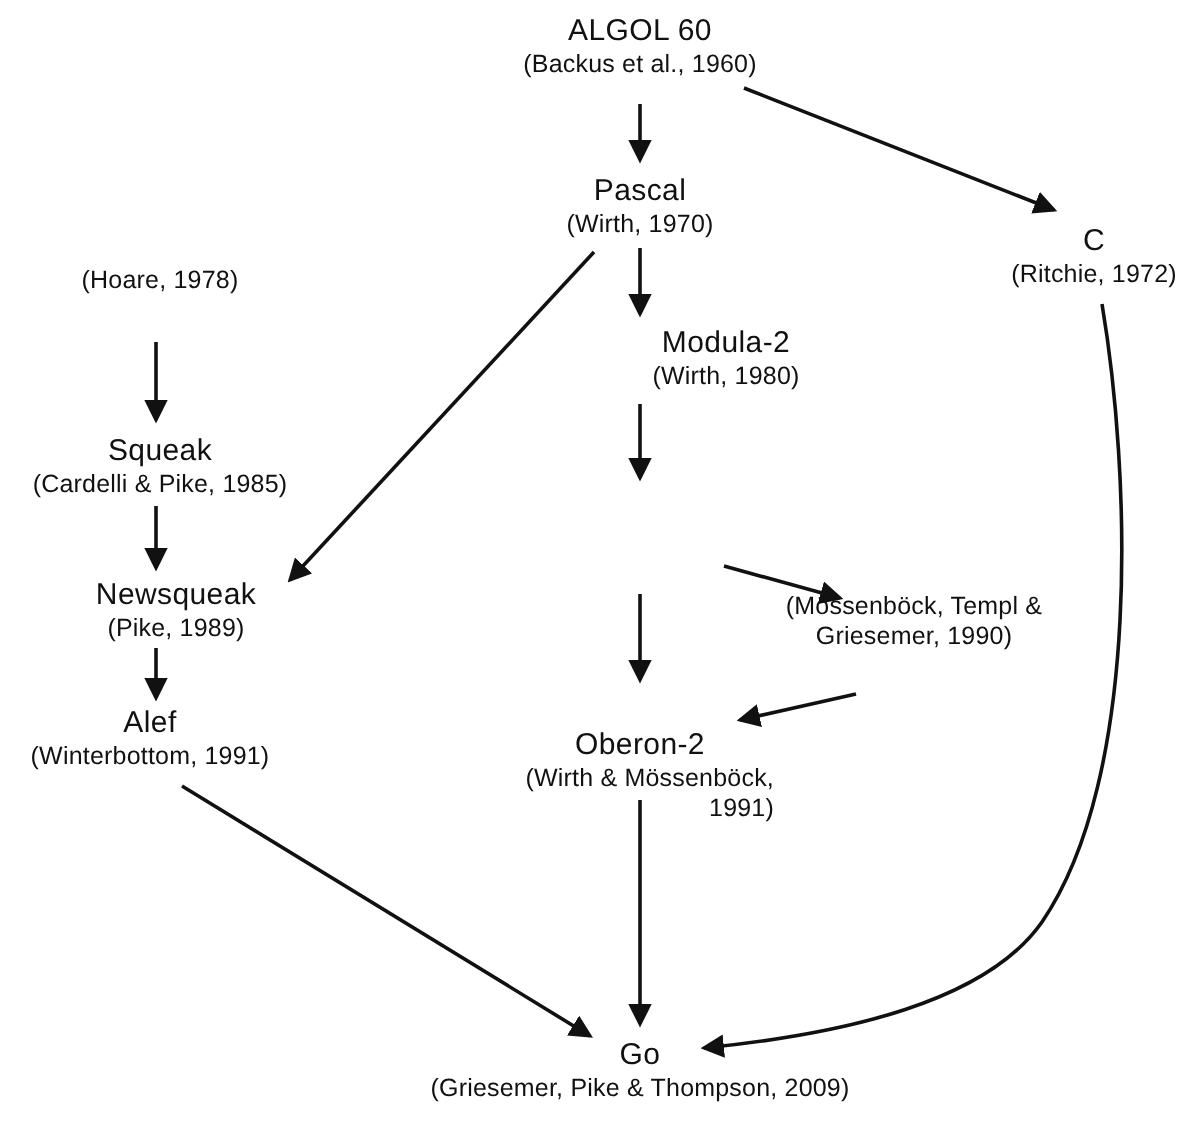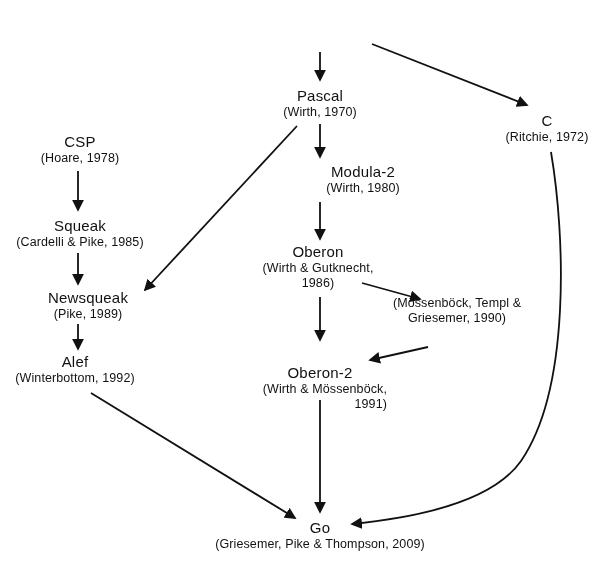--- a/index.html
+++ b/index.html
@@ -68,68 +68,67 @@
     <path class="edge" d="M320,297 L320,340" marker-end="url(#arrow)"></path>
     <path class="edge" d="M428,347 L370,360" marker-end="url(#arrow)"></path>
     <path class="edge" d="M320,400 L320,512" marker-end="url(#arrow)"></path>
     <path class="edge" d="M78,171 L78,210" marker-end="url(#arrow)"></path>
     <path class="edge" d="M78,253 L78,284" marker-end="url(#arrow)"></path>
     <path class="edge" d="M78,324 L78,349" marker-end="url(#arrow)"></path>
     <path class="edge" d="M91,393 L295,518" marker-end="url(#arrow)"></path>
     <path class="edge" d="M551,152 C565,235 571,388 521,461 C493,501 422,517 352,524" marker-end="url(#arrow)"></path>
   </svg>
 
+  <div class="node" style="left:320px; top:7px;">
+    <div class="label">ALGOL 60</div>
+    <div class="citation">(Backus et al., 1960)</div>
+  </div>
 
   <div class="node" style="left:320px; top:87px;">
     <div class="label">Pascal</div>
     <div class="citation">(Wirth, 1970)</div>
   </div>
 
   <div class="node" style="left:547px; top:112px;">
     <div class="label">C</div>
     <div class="citation">(Ritchie, 1972)</div>
   </div>
 
   <div class="node" style="left:80px; top:133px;">
-    <div class="label">CSP</div>
     <div class="citation">(Hoare, 1978)</div>
   </div>
 
   <div class="node" style="left:320px; top:163px;margin-left:43px;">
     <div class="label">Modula-2</div>
     <div class="citation">(Wirth, 1980)</div>
   </div>
 
   <div class="node" style="left:80px; top:217px;">
     <div class="label">Squeak</div>
     <div class="citation">(Cardelli &amp; Pike, 1985)</div>
   </div>
 
-  <div class="node wrap wrap-oberon" style="left:318px; top:243px;">
-    <div class="label">Oberon</div>
-    <div class="citation">(Wirth &amp; Gutknecht, 1986)</div>
-  </div>
 
   <div class="node" style="left:88px; top:289px;">
     <div class="label">Newsqueak</div>
     <div class="citation">(Pike, 1989)</div>
   </div>
 
   <div class="node wrap wrap-objob" style="left:457px; top:296px;">
     <div class="citation">(Mössenböck, Templ &amp; Griesemer, 1990)</div>
   </div>
 
   <div class="node wrap wrap-oberon2" style="left:320px; top:364px;">
     <div class="label">Oberon-2</div>
     <div class="citation">(Wirth &amp; Mössenböck, 1991)</div>
   </div>
 
   <div class="node" style="left:75px; top:353px;">
     <div class="label">Alef</div>
-    <div class="citation">(Winterbottom, 1992)</div>
+    <div class="citation">(Winterbottom, 1991)</div>
   </div>
 
   <div class="node" style="left:320px; top:519px;">
     <div class="label">Go</div>
     <div class="citation">(Griesemer, Pike &amp; Thompson, 2009)</div>
   </div>
 
 </div>
 
 </body></html>

